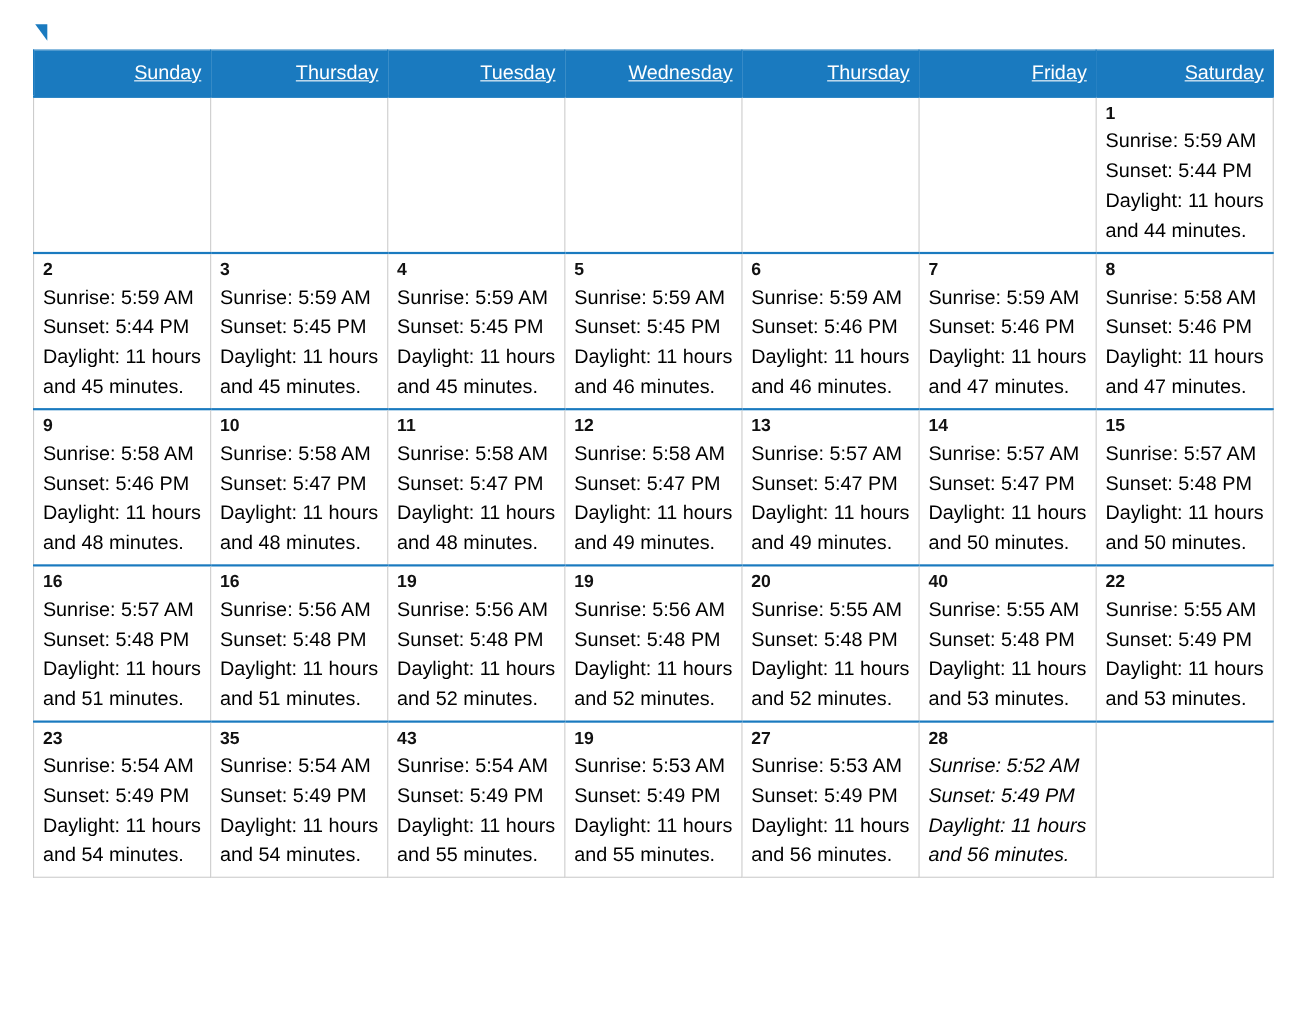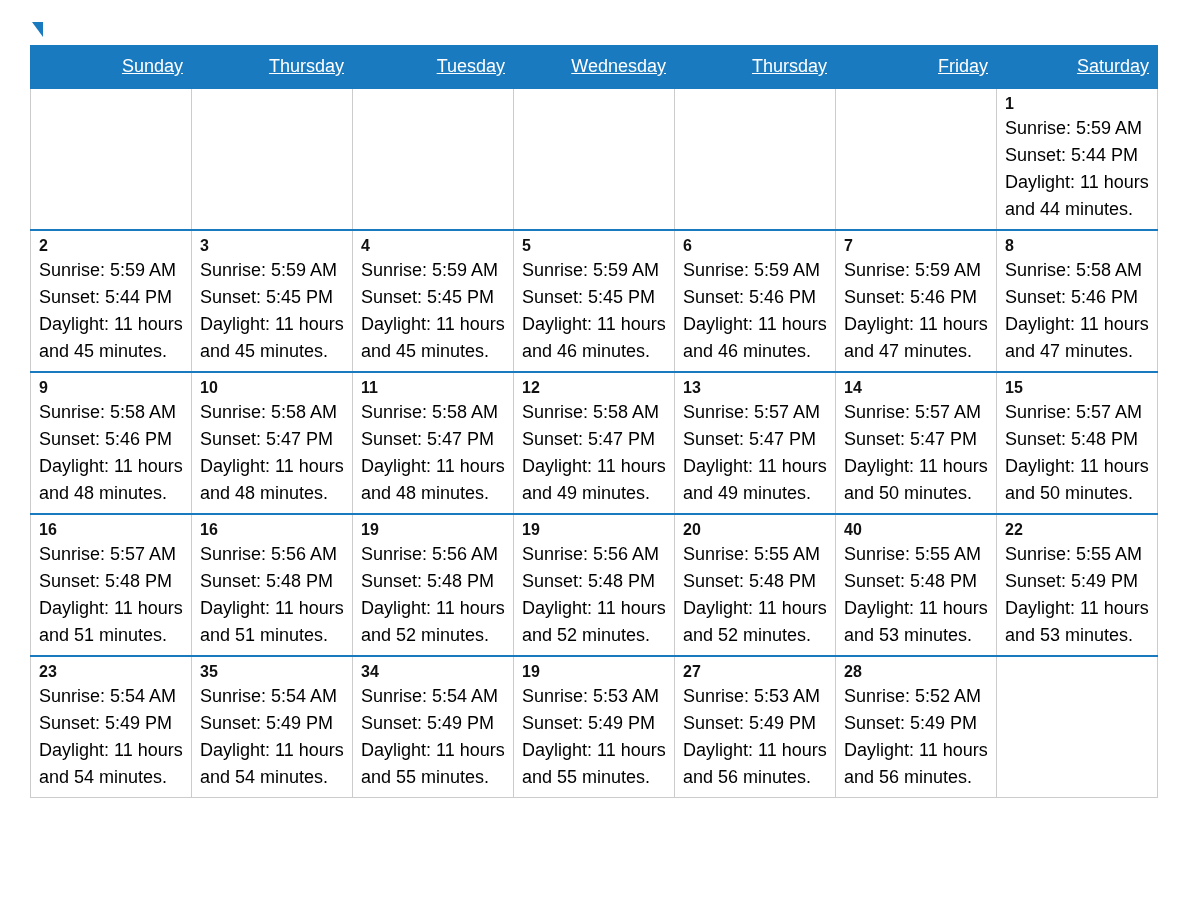--- a/index.html
+++ b/index.html
@@ -313,21 +313,21 @@
 and 54 minutes.</div>
         </td>
         <td>
           <span class="day-number">35</span>
           <div class="day-info" style="white-space: pre-line;">Sunrise: 5:54 AM
 Sunset: 5:49 PM
 Daylight: 11 hours
 and 54 minutes.</div>
         </td>
         <td>
-          <span class="day-number">34</span>
+          <span class="day-number">43</span>
           <div class="day-info" style="white-space: pre-line;">Sunrise: 5:54 AM
 Sunset: 5:49 PM
 Daylight: 11 hours
 and 55 minutes.</div>
         </td>
         <td>
           <span class="day-number">19</span>
           <div class="day-info" style="white-space: pre-line;">Sunrise: 5:53 AM
 Sunset: 5:49 PM
 Daylight: 11 hours
@@ -335,21 +335,21 @@
         </td>
         <td>
           <span class="day-number">27</span>
           <div class="day-info" style="white-space: pre-line;">Sunrise: 5:53 AM
 Sunset: 5:49 PM
 Daylight: 11 hours
 and 56 minutes.</div>
         </td>
         <td>
           <span class="day-number">28</span>
-          <div class="day-info" style="white-space: pre-line;">Sunrise: 5:52 AM
+          <div class="day-info" style="white-space: pre-line; font-style: italic;">Sunrise: 5:52 AM
 Sunset: 5:49 PM
 Daylight: 11 hours
 and 56 minutes.</div>
         </td>
         <td class="empty-cell"></td>
       </tr>
     </tbody>
 </table>
 
 </body></html>

